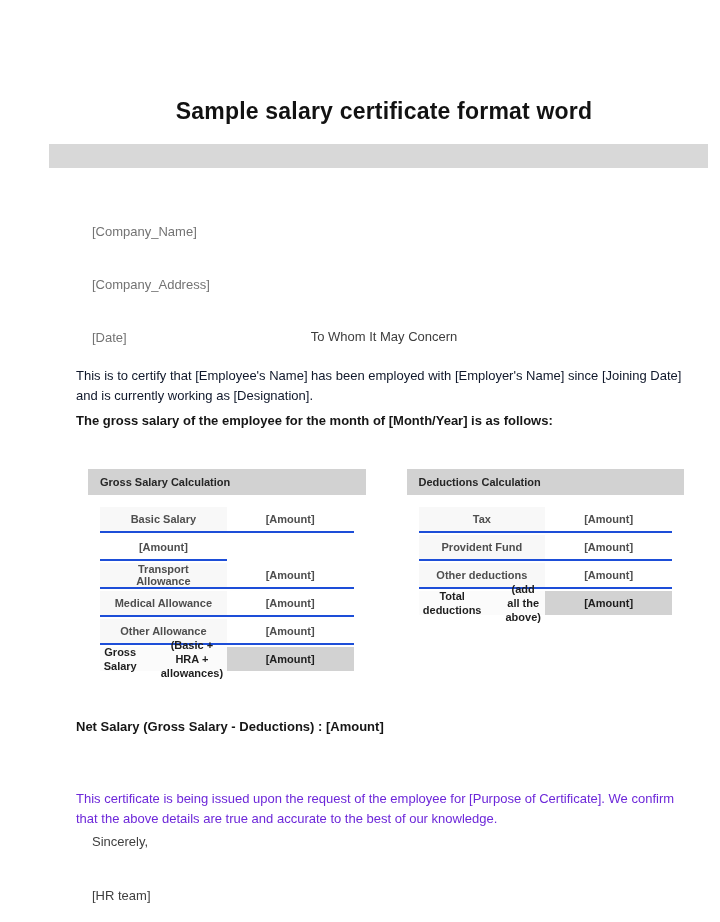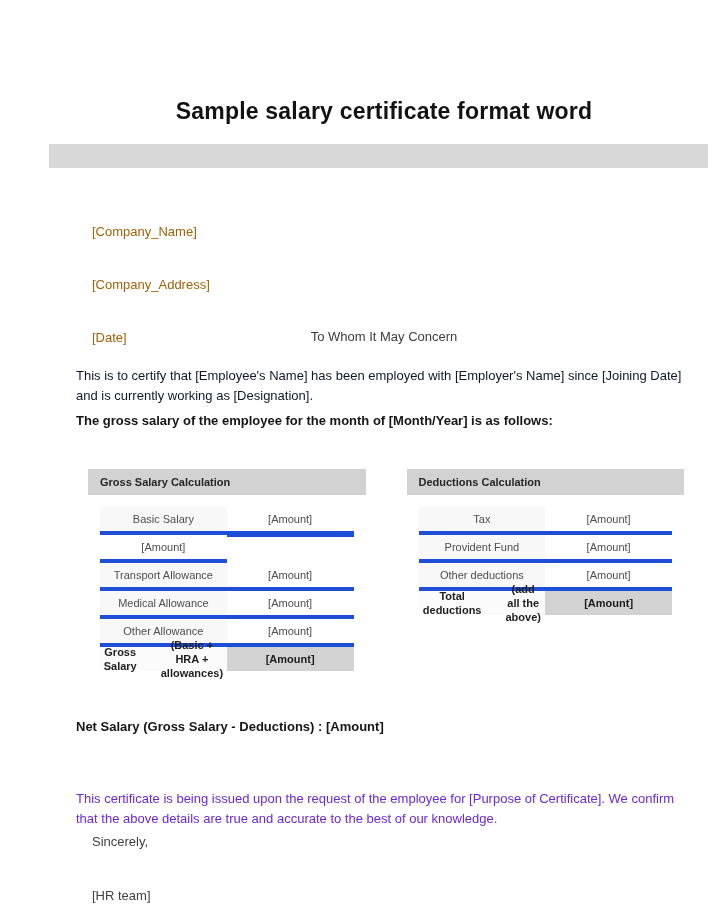--- a/index.html
+++ b/index.html
@@ -21,21 +21,21 @@
     font-weight: 700;
     color: #121212;
     letter-spacing: 0.2px;
   }
   .divider {
     position: absolute;
     top: 120px; left: 25px;
     width: 670px; height: 2px;
     background: #d8d8d8;
   }
-  .letterhead { position: absolute; top: 177px; left: 44px; font-size: 13px; color: #a16207; }
+  .letterhead { position: absolute; top: 177px; left: 44px; font-size: 13px; color: #737373; }
   .letterhead p { margin: 0 0 15px 0; line-height: 14px; }
   .salutation {
     position: absolute;
     top: 293px; left: 0; right: 0;
     text-align: center;
     font-size: 13px;
     color: #3d3d3d;
   }
   .intro {
     position: absolute;
@@ -71,21 +71,22 @@
     color: #262626;
   }
   .t-row { display: flex; height: 28px; }
   .t-row .cell {
     width: 50%;
     display: flex;
     align-items: center;
     justify-content: center;
     text-align: center;
     color: #4e4e4e;
-    border-bottom: 6px solid #1d4ed8;
+    border-bottom: 2px solid #1d4ed8;
+    font-weight: bold;
   }
   .t-row .cell.label { background: #f8f8f8; }
   .t-row .cell.amount { background: #ffffff; }
   .t-row.total { height: 42px; }
   .t-row.total .cell { border-bottom: none; font-weight: 700; color: #1e1e1e; }
   .t-row.total .cell.label { background: #fbfbfb; flex-direction: row; line-height: 14px; }
   .t-row.total .cell.amount { background: #d2d2d2; }
   .net-salary {
     position: absolute;
     top: 683px; left: 40px;

